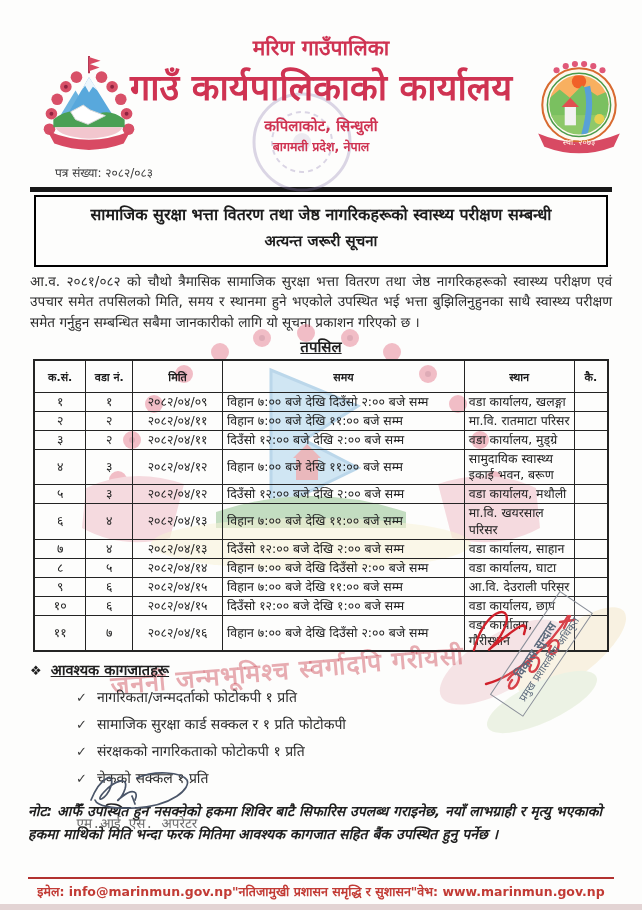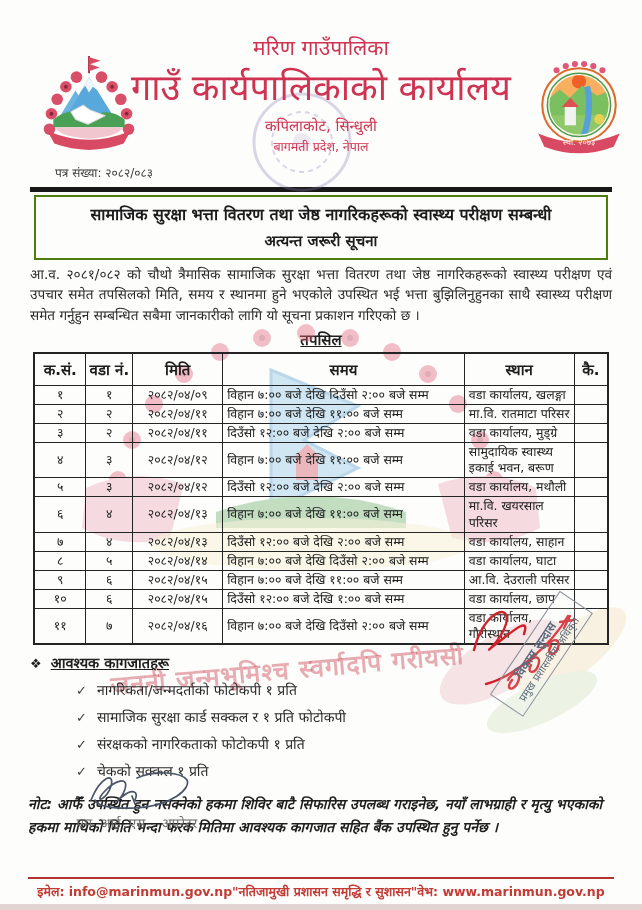--- a/index.html
+++ b/index.html
@@ -15,45 +15,45 @@
   .wm-leaves { right:-10px; top:592px; width:230px; height:150px; opacity:.35; }
   .wm-text {
     left:110px; top:652px; transform:rotate(-5deg);
     font-size:25px; font-weight:bold; letter-spacing:1px; white-space:nowrap;
     color:rgba(201,59,75,.42);
   }
   .hdr-stamp { left:250px; top:90px; width:104px; height:104px; opacity:.30; }
 
   
   .hdr { position:relative; padding-top:33px; text-align:center; }
-  .hdr .red { color:#cf3352; font-weight:normal; }
+  .hdr .red { color:#cf3352; font-weight:bold; }
   .muni   { font-size:21px; }
   .office { font-size:36px; margin-top:1px; }
   .addr1  { font-size:15px; margin-top:4px; }
   .addr2  { font-size:12.5px; margin-top:3px; }
   .logo-left  { position:absolute; left:36px;  top:54px; width:106px; height:106px; }
   .logo-right { position:absolute; right:12px; top:58px; width:102px; height:102px; }
   .letter-no { text-align:left; margin:9px 0 0 55px; font-size:12px; font-weight:normal; color:#404040; }
 
   .rule { height:5px; background:#181818; margin:6px 30px 0; }
 
-  .tbox { border:2px solid #4d7c0f; margin:3px 34px 0; padding:6px 6px 8px; text-align:center; }
+  .tbox { border:2px solid #000000; margin:3px 34px 0; padding:6px 6px 15px; text-align:center; }
   .t1 { font-size:16px;   font-weight:bold; color:#1c1c1c; }
   .t2 { font-size:15px;   font-weight:bold; color:#1c1c1c; margin-top:5px; }
 
   .pub { text-align:center; font-size:12.5px; font-weight:bold; font-style:italic; color:#333; margin-top:4px; }
 
   .body-para { margin:4px 30px 0; font-size:13.6px; line-height:1.5; text-align:justify; color:#2b2b2b; }
 
   .tapasil { text-align:center; font-size:15px; font-weight:bold; text-decoration:underline; color:#1f1f1f; margin-top:4px; }
 
   
   table { width:576px; margin:3px auto 0; border-collapse:collapse; border:2px solid #242424; position:relative; }
   th,td { border:1px solid #242424; }
-  th { font-size:15px; font-weight:bold; color:#1d1d1d; padding:2px 2px; height:32px; text-align:center; }
+  th { font-size:11px; font-weight:bold; color:#1d1d1d; padding:2px 2px; height:32px; text-align:center; }
   td { font-size:12.4px; color:#222; padding:1px 4px; height:16px; line-height:1.3; }
   td:nth-child(1), td:nth-child(2) { text-align:center; }
   td:nth-child(3) { text-align:center; }
   td:nth-child(4), td:nth-child(5) { text-align:left; }
 
   
   .docs { margin:7px 30px 0; color:#1f1f1f; position:relative; }
   .docs-head { font-size:14.5px; font-weight:bold; }
   .docs-head .bullet { margin-right:9px; font-size:13px; }
   .docs-head .label { text-decoration:underline; }

